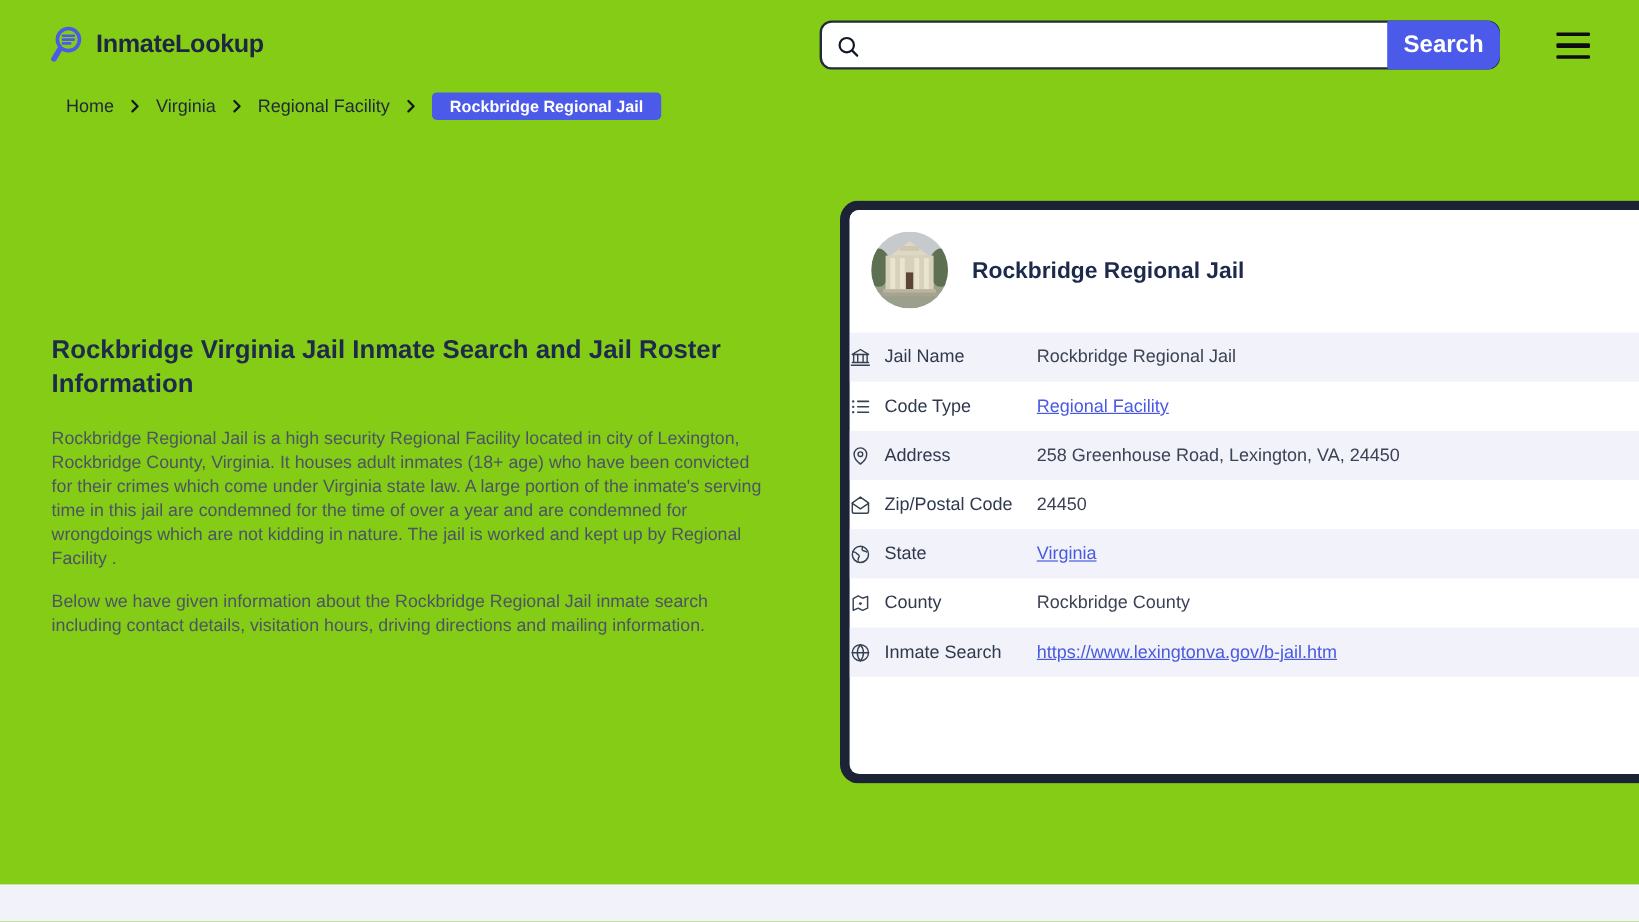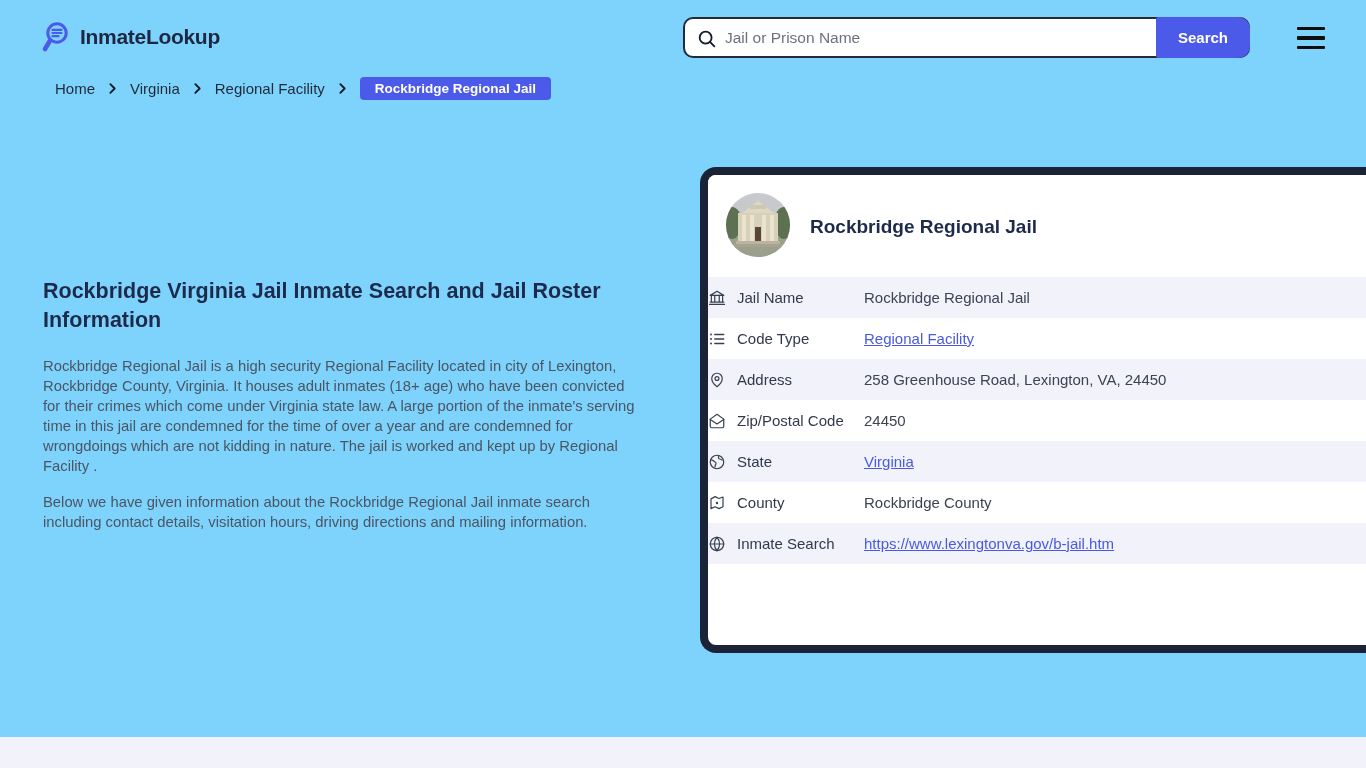--- a/index.html
+++ b/index.html
@@ -1,31 +1,31 @@
 <!DOCTYPE html>
 <html><head>
 <meta charset="utf-8">
 <style>
   * { margin:0; padding:0; box-sizing:border-box; }
   html,body { width:1366px; height:768px; }
   body { font-family:"Liberation Sans", sans-serif; background:#ffffff; }
-  .page { position:relative; width:1366px; height:768px; background:#7dd3fc; overflow:hidden; }
+  .page { position:relative; width:1366px; height:768px; background:#84cc16; overflow:hidden; }
 
   
   .logo { position:absolute; left:40px; top:20px; display:flex; align-items:center; gap:8px; }
   .logo-text { font-size:21px; font-weight:700; color:#1E2742; letter-spacing:-0.3px; }
 
   .searchbar { position:absolute; left:683px; top:17px; width:567px; height:41px; }
   .search-input-wrap { position:absolute; inset:0; border:2px solid #232A3A; border-radius:10px; background:#fff; }
   .search-input { position:absolute; left:40px; top:0; width:470px; height:100%; border:none; outline:none;
                   font-size:15.5px; color:#1f2937; font-family:"Liberation Sans", sans-serif; background:transparent; }
   .search-input::placeholder { color:#6b7280; }
   .search-glass { position:absolute; left:11px; top:9px; }
   .search-btn { position:absolute; right:0; top:0; width:94px; height:41px; background:#4B5AE8; color:#fff;
-                border:none; border-radius:2px 12px 12px 2px; font-size:15px; font-weight:700; cursor:pointer;
+                border:none; border-radius:2px 12px 12px 2px; font-size:20px; font-weight:700; cursor:pointer;
                 font-family:"Liberation Sans", sans-serif; }
 
   .hamburger { position:absolute; left:1297px; top:27px; width:28px; height:22px; display:flex;
                flex-direction:column; justify-content:space-between; cursor:pointer; }
   .hamburger span { display:block; width:28px; height:3.4px; background:#0d0d0d; border-radius:1px; }
 
   
   .breadcrumb { position:absolute; left:55px; top:77px; display:flex; align-items:center; height:22px; }
   .crumb { font-size:15px; color:#1f2937; font-weight:500; cursor:pointer; text-decoration:none; }
   .crumb-sep { margin:0 11px; display:flex; align-items:center; }
@@ -75,21 +75,20 @@
   </div>
 
   <div class="searchbar">
     <div class="search-input-wrap">
       <span class="search-glass">
         <svg width="22" height="22" viewBox="0 0 24 24" fill="none" stroke="#111827" stroke-width="2">
           <circle cx="10.5" cy="10.5" r="6.5"></circle>
             <path d="M15.5 15.5 L20 20" stroke-linecap="round"></path>
         </svg>
       </span>
-      <input class="search-input" type="text" placeholder="Jail or Prison Name" style="">
     </div>
     <button class="search-btn">Search</button>
   </div>
 
   <div class="hamburger">
     <span></span>
       <span></span>
       <span></span>
   </div>
 

